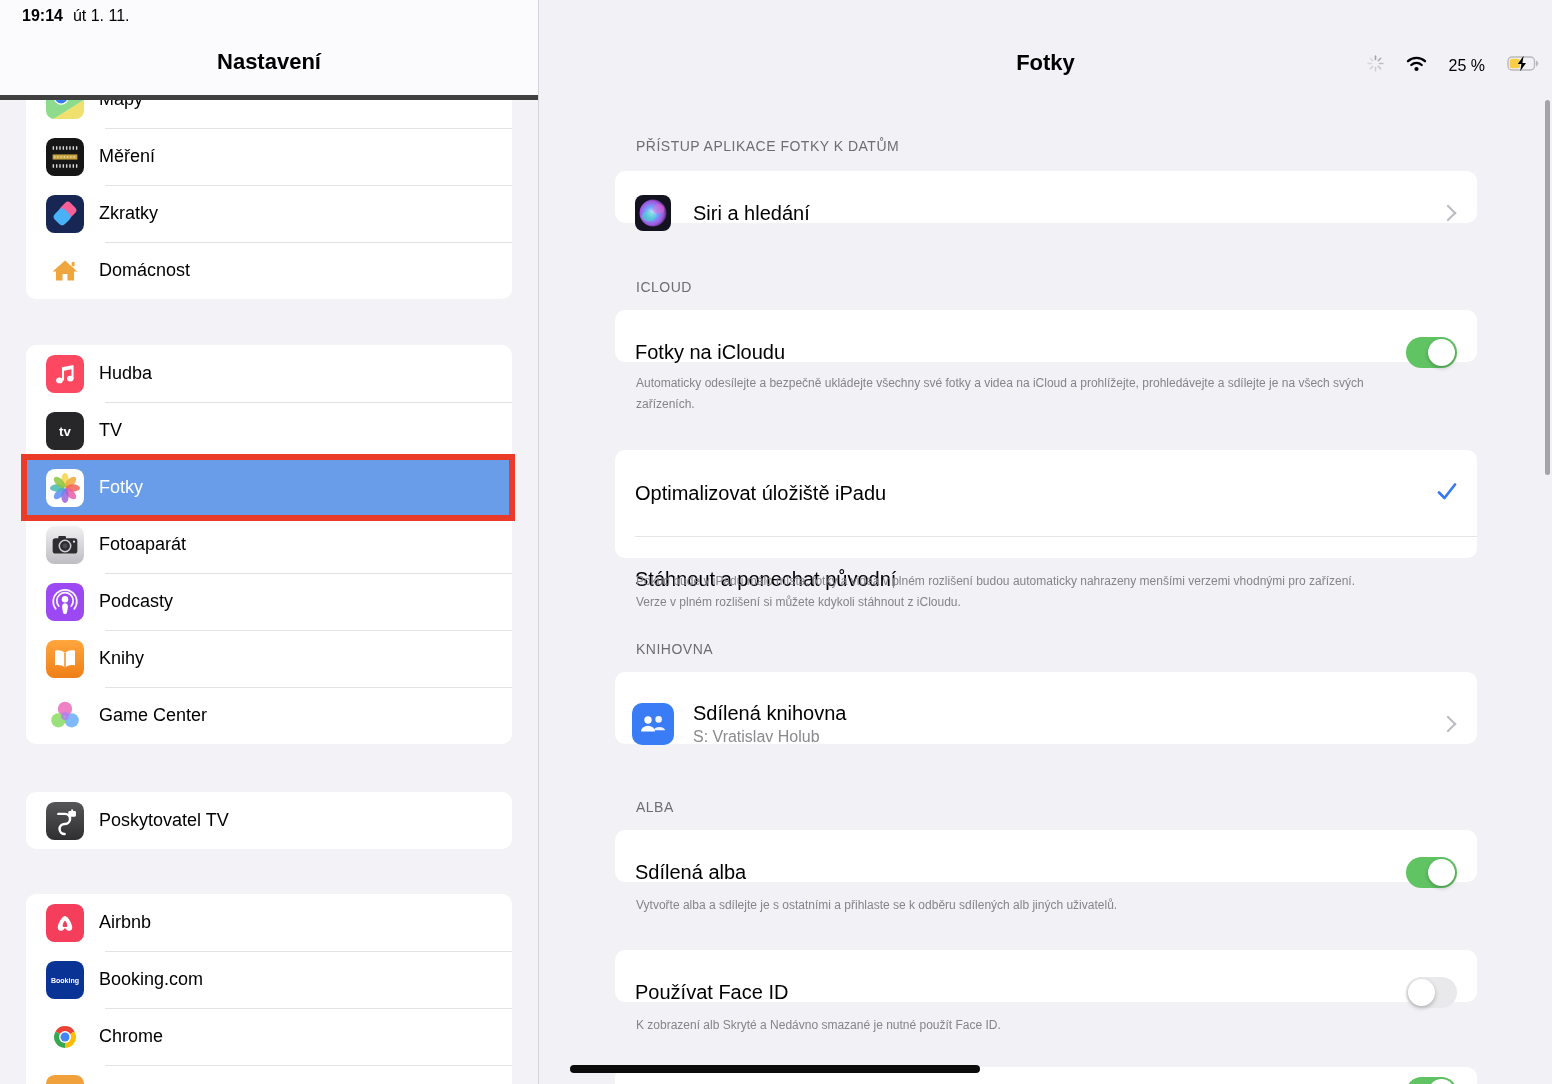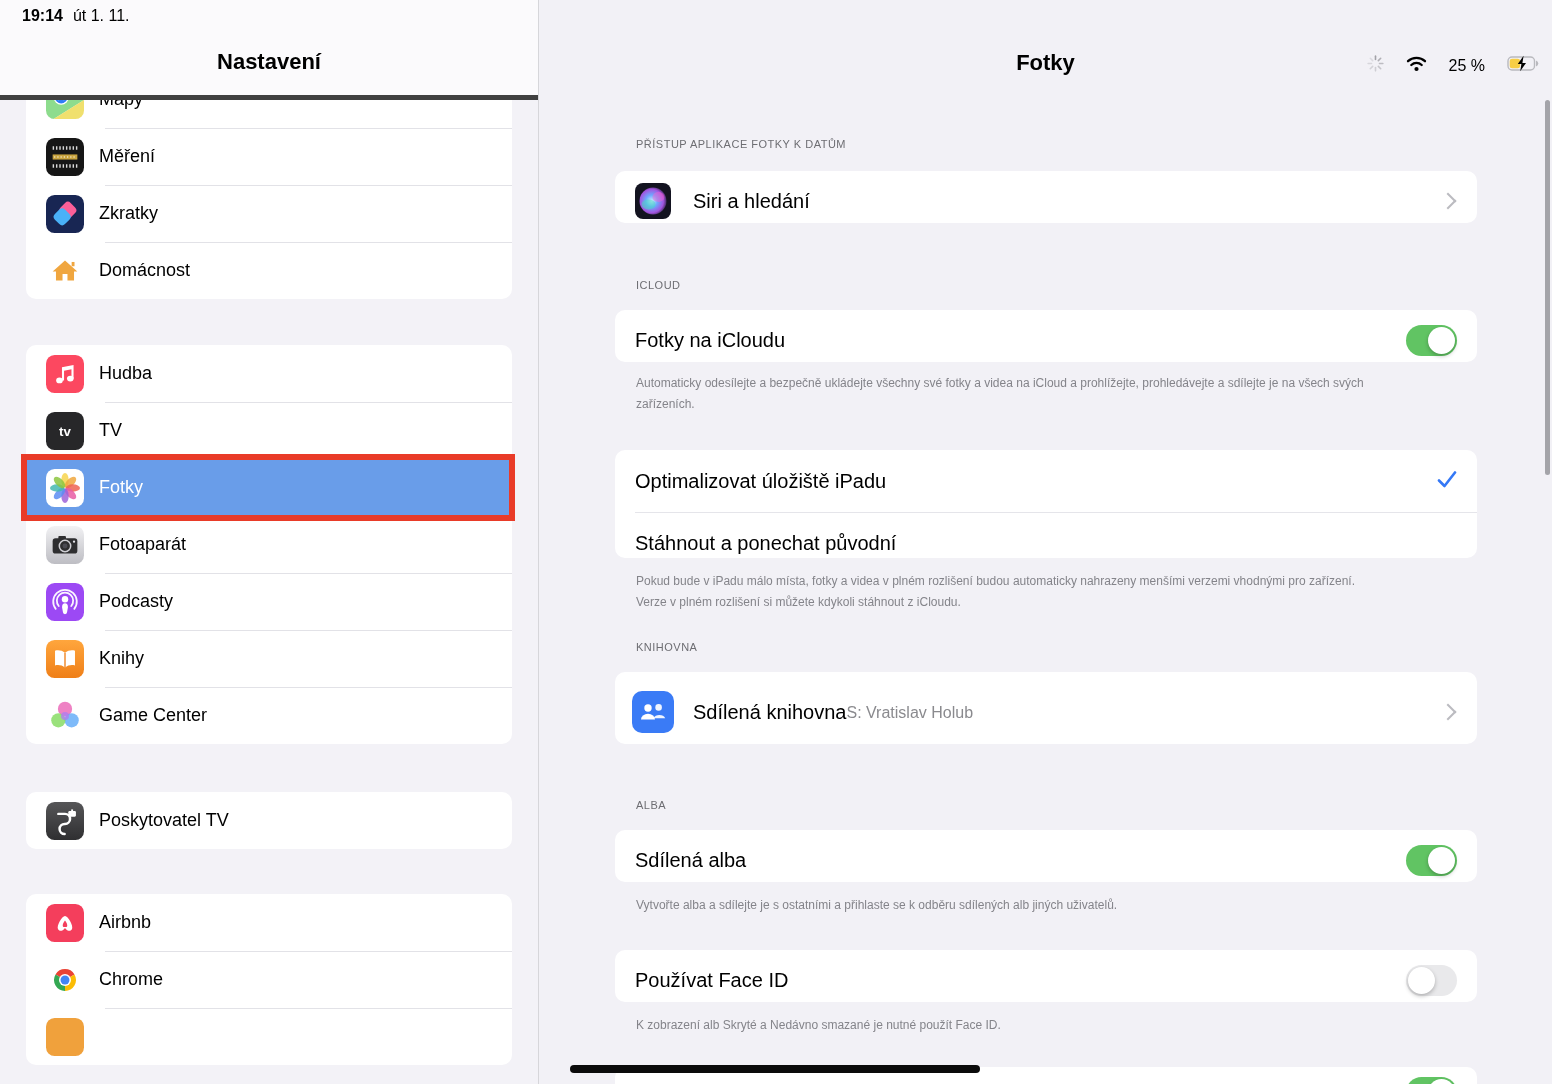--- a/index.html
+++ b/index.html
@@ -25,38 +25,38 @@
   .sb-icon svg{width:100%;height:100%;display:block;}
   .sb-label{margin-left:15px;font-size:18px;color:#000;}
   .annotation{position:absolute;left:-5px;right:-3px;top:-5px;bottom:-5px;border:6px solid #e93b28;z-index:6;pointer-events:none;}
   .sb-header{position:absolute;top:0;left:0;width:538px;height:95px;background:#fbfafc;border-bottom:5px solid #404040;z-index:10;}
   .sb-title{position:absolute;left:0;right:0;top:49px;text-align:center;font-size:22px;font-weight:bold;}
   .status-left{position:absolute;left:22px;top:7px;font-size:16px;}
   .sb-time{font-weight:bold;margin-right:10px;}
   
   .main{position:absolute;left:539px;top:0;width:1013px;height:1084px;background:#f2f1f6;}
   .main-title{position:absolute;top:50px;left:0;right:0;text-align:center;font-size:22px;font-weight:bold;z-index:3;}
-  .m-header{position:absolute;left:97px;font-size:11px;color:#6d6d72;letter-spacing:.5px;}
+  .m-header{position:absolute;left:97px;font-size:14px;color:#6d6d72;letter-spacing:.5px;}
   .m-footer{position:absolute;left:97px;width:750px;font-size:12px;line-height:21px;color:#84848a;}
   .card{position:absolute;left:76px;width:862px;background:#fff;border-radius:10px;}
-  .row{height:52px;display:flex;align-items:center;padding:4px 20px;position:relative;}
+  .row{height:52px;display:flex;align-items:center;padding:16px 20px;position:relative;}
   .row.tall{height:54px;}
   .row + .row::before{content:"";position:absolute;left:20px;right:0;top:0;height:1px;background:#e5e5ea;}
   .row-label{font-size:20px;color:#000;}
   .spacer{flex:1;}
   .chev{width:10px;height:10px;border-top:2.2px solid #bbbbc0;border-right:2.2px solid #bbbbc0;transform:rotate(45deg);margin-right:3px;flex:none;}
   .m-icon{flex:none;margin-right:22px;}
   .m-icon svg{display:block;}
   .toggle{width:51px;height:31px;border-radius:16px;position:relative;flex:none;}
   .toggle.on{background:#61c463;}
   .toggle.off{background:#e9e9eb;}
   .knob{position:absolute;top:2px;width:27px;height:27px;border-radius:50%;background:#fff;box-shadow:0 2px 4px rgba(0,0,0,.25);}
   .toggle.on .knob{right:2px;}
   .toggle.off .knob{left:2px;}
-  .two-line{display:flex;flex-direction:row;justify-content:center;}
+  .two-line{display:flex;flex-direction:column;justify-content:center;}
   .sub-label{font-size:16px;color:#8a8a8e;margin-top:3px;}
   .scrollbar{position:absolute;right:2px;top:100px;width:5px;height:375px;border-radius:3px;background:#a4a4a9;}
   .home-indicator{position:absolute;left:570px;top:1065px;width:410px;height:8px;border-radius:4px;background:#0b0b0b;z-index:20;}
   .status-right{position:absolute;right:12px;top:8px;display:flex;align-items:center;gap:22px;z-index:30;font-size:16px;margin-top:47px;}
   .partial-card{overflow:hidden;}
   .partial-card .toggle{position:absolute;right:20px;top:10px;}
 </style>
 </head>
 <body>
 
@@ -243,20 +243,29 @@
       </div>
       <div class="sb-card g3">
         <div class="sb-row">
           <span class="sb-icon">
             <svg viewBox="0 0 40 40">
               <rect width="40" height="40" rx="9" fill="#f43e5c"></rect>
               <path d="M12.6 26.4 C11 22.8 16.8 12.6 20 12.6 C23.2 12.6 29 22.8 27.4 26.4 C26 29.4 22.4 28.6 20 25.2 C17.6 28.6 14 29.4 12.6 26.4 Z M20 17.4 C18.4 19.5 17.2 22 17.7 23.3 C18.2 24.6 21.8 24.6 22.3 23.3 C22.8 22 21.6 19.5 20 17.4 Z" fill="#fff" fill-rule="evenodd"></path>
             </svg>
           </span>
           <span class="sb-label">Airbnb</span>
+        </div>
+        <div class="sb-row">
+          <span class="sb-icon">
+            <svg viewBox="0 0 40 40">
+              <rect width="40" height="40" rx="9" fill="#0a3396"></rect>
+              <text x="20" y="23" font-size="7.4" font-weight="bold" fill="#fff" text-anchor="middle" font-family="Liberation Sans, sans-serif">Booking</text>
+            </svg>
+          </span>
+          <span class="sb-label">Booking.com</span>
         </div>
         <div class="sb-row">
           <span class="sb-icon">
             <svg viewBox="0 0 40 40">
               <rect width="40" height="40" rx="9" fill="#fff"></rect>
               <path d="M20 20 L20 8.5 A11.5 11.5 0 0 1 29.96 25.75 Z" fill="#ea4335" transform="rotate(-60 20 20)"></path>
               <path d="M20 20 L20 8.5 A11.5 11.5 0 0 1 29.96 25.75 Z" fill="#fbbc04" transform="rotate(60 20 20)"></path>
               <path d="M20 20 L20 8.5 A11.5 11.5 0 0 1 29.96 25.75 Z" fill="#34a853" transform="rotate(180 20 20)"></path>
               <circle cx="20" cy="20" r="6.3" fill="#fff"></circle>
               <circle cx="20" cy="20" r="4.7" fill="#4285f4"></circle>

